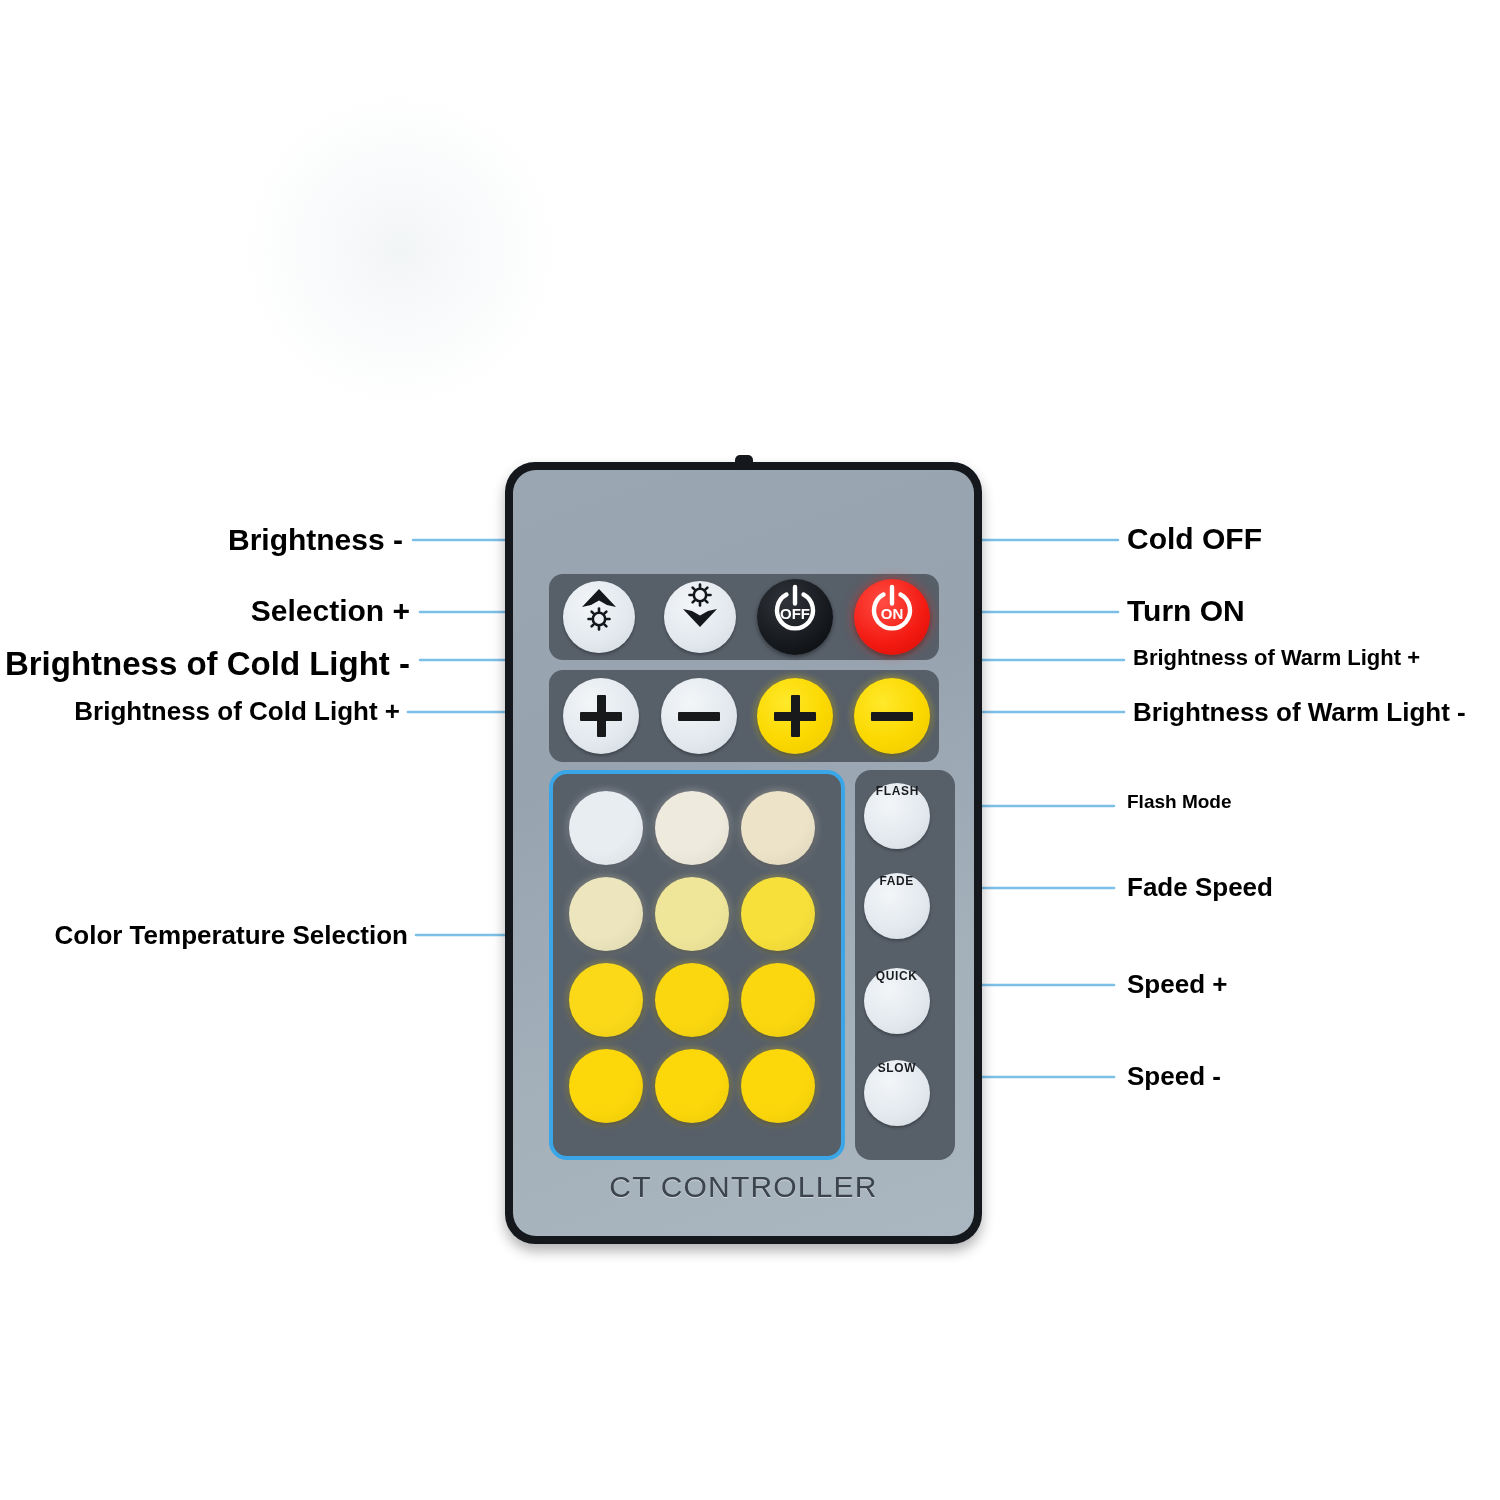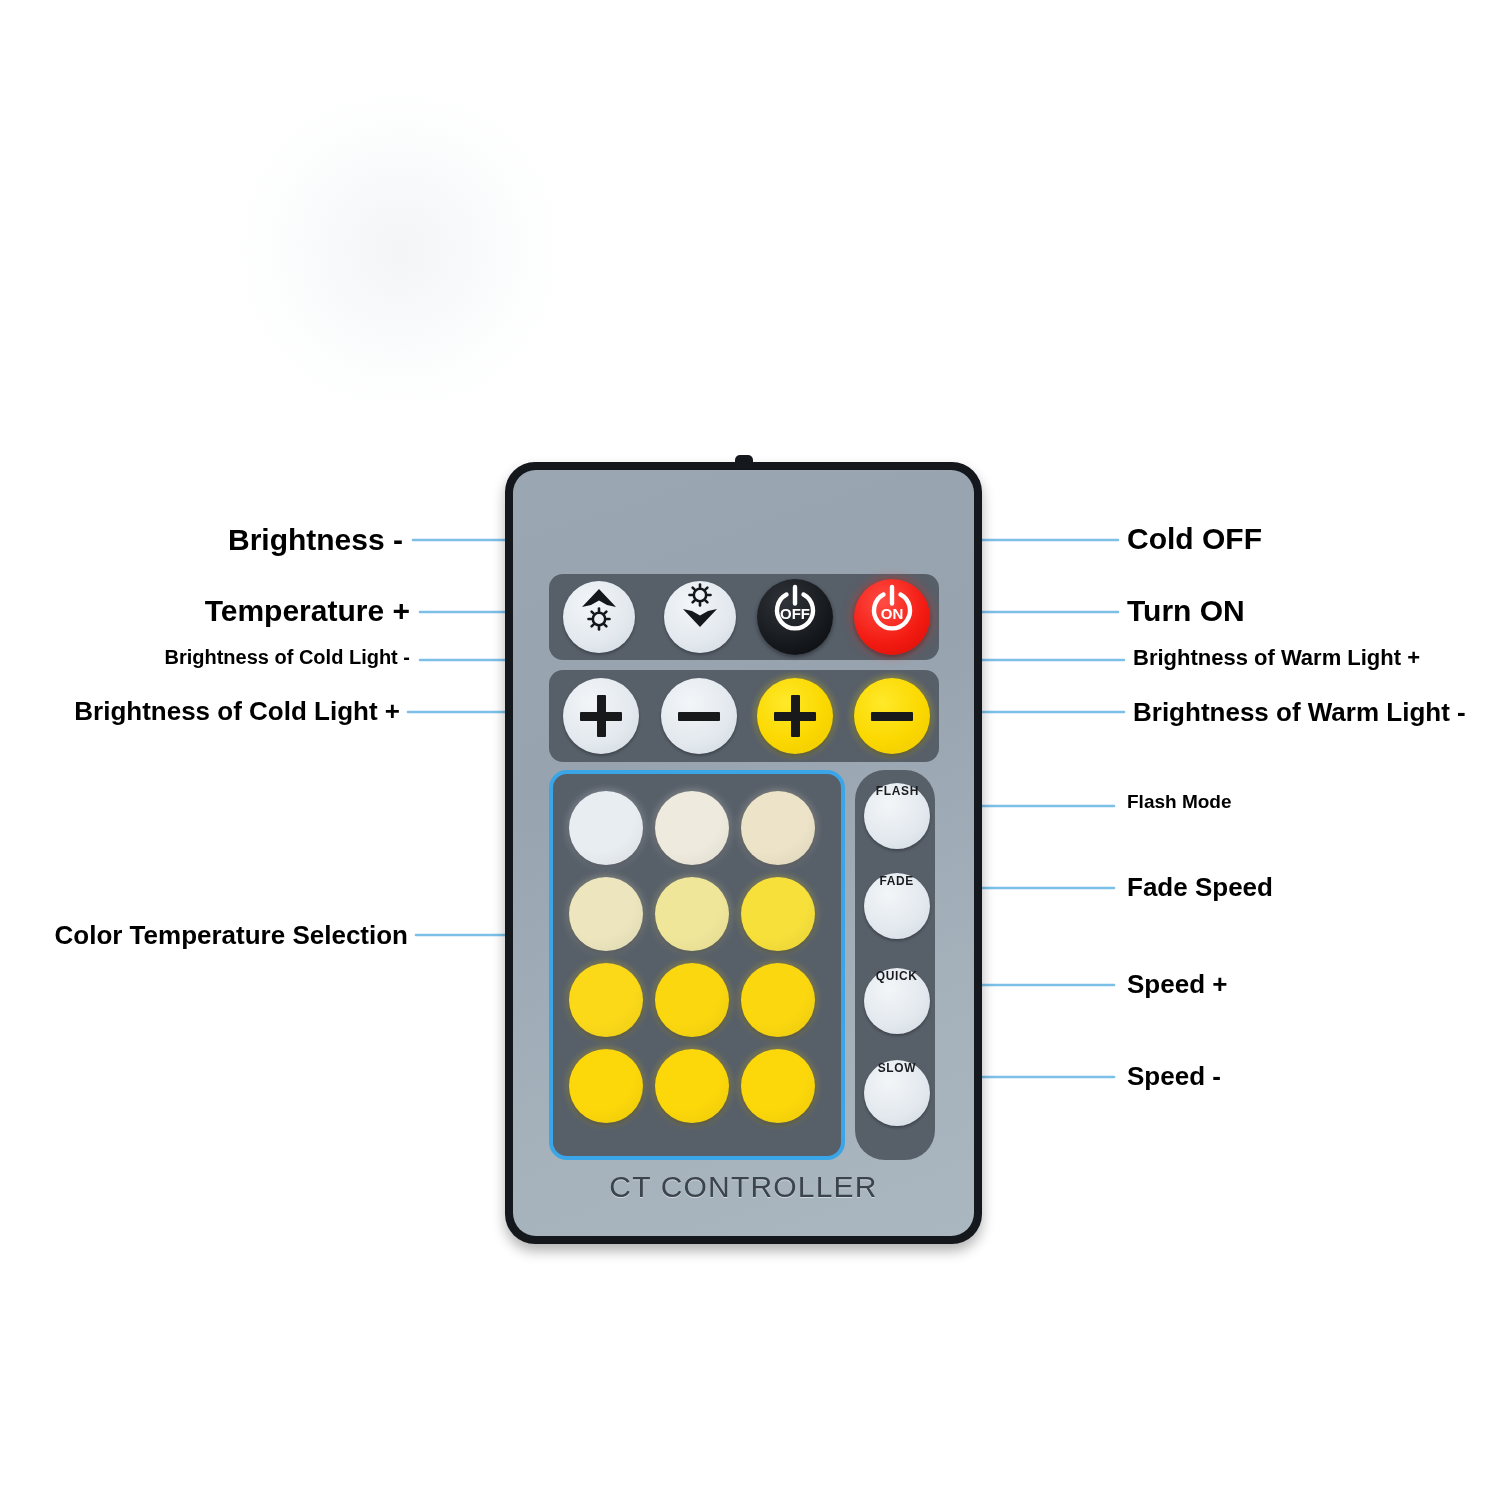--- a/index.html
+++ b/index.html
@@ -77,22 +77,22 @@
   .panel {
     position: absolute;
     background: #575f69;
     border-radius: 14px;
   }
   #panel-power   { left: 36px;  top: 104px; width: 390px; height: 86px; }
   #panel-pm      { left: 36px;  top: 200px; width: 390px; height: 92px; }
   #panel-ct      { left: 36px;  top: 300px; width: 296px; height: 390px;
                    border: 4px solid #3aa6e8; box-sizing: border-box;
                    border-radius: 18px; }
-  #panel-modes   { left: 342px; top: 300px; width: 80px;  height: 390px;
-                   border-radius: 30px; }
+  #panel-modes   { left: 342px; top: 300px; width: 100px;  height: 390px;
+                   border-radius: 16px; }
 
   
   .btn {
     position: absolute;
     border-radius: 50%;
     display: flex;
     justify-content: center;
   }
   .btn-white {
     background: radial-gradient(circle at 38% 32%, #f3f6f8 0%, #e2e8ee 60%, #cfd7de 100%);
@@ -191,23 +191,23 @@
       <path d="M1114,888 L941,888"></path>
 
       <path d="M1114,985 L941,985"></path>
 
       <path d="M1114,1077 L941,1077"></path>
     </g>
   </svg>
 
   <div class="ann left" style="right:1097px; top:525px; font-size:30px;">Brightness -</div>
 
-  <div class="ann left" style="right:1090px; top:596px; font-size:30px;">Temperature +</div>
-
-  <div class="ann left" style="right:1090px; top:647px; font-size:20px;">Brightness of Cold Light -</div>
+  <div class="ann left" style="right:1090px; top:596px; font-size:30px;">Selection +</div>
+
+  <div class="ann left" style="right:1090px; top:647px; font-size:33px;">Brightness of Cold Light -</div>
 
   <div class="ann left" style="right:1100px; top:698px; font-size:26px;">Brightness of Cold Light +</div>
 
   <div class="ann left" style="right:1092px; top:922px; font-size:26px;">Color Temperature Selection</div>
 
   <div class="ann right" style="left:1127px; top:524px; font-size:30px;">Cold OFF</div>
 
   <div class="ann right" style="left:1127px; top:596px; font-size:30px;">Turn ON</div>
 
   <div class="ann right" style="left:1133px; top:647px; font-size:22px;">Brightness of Warm Light +</div>

